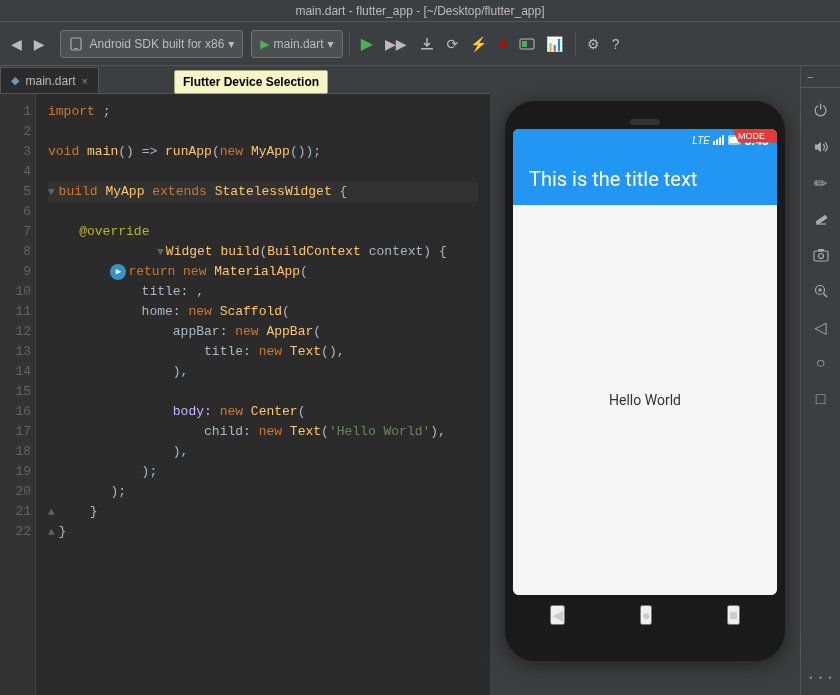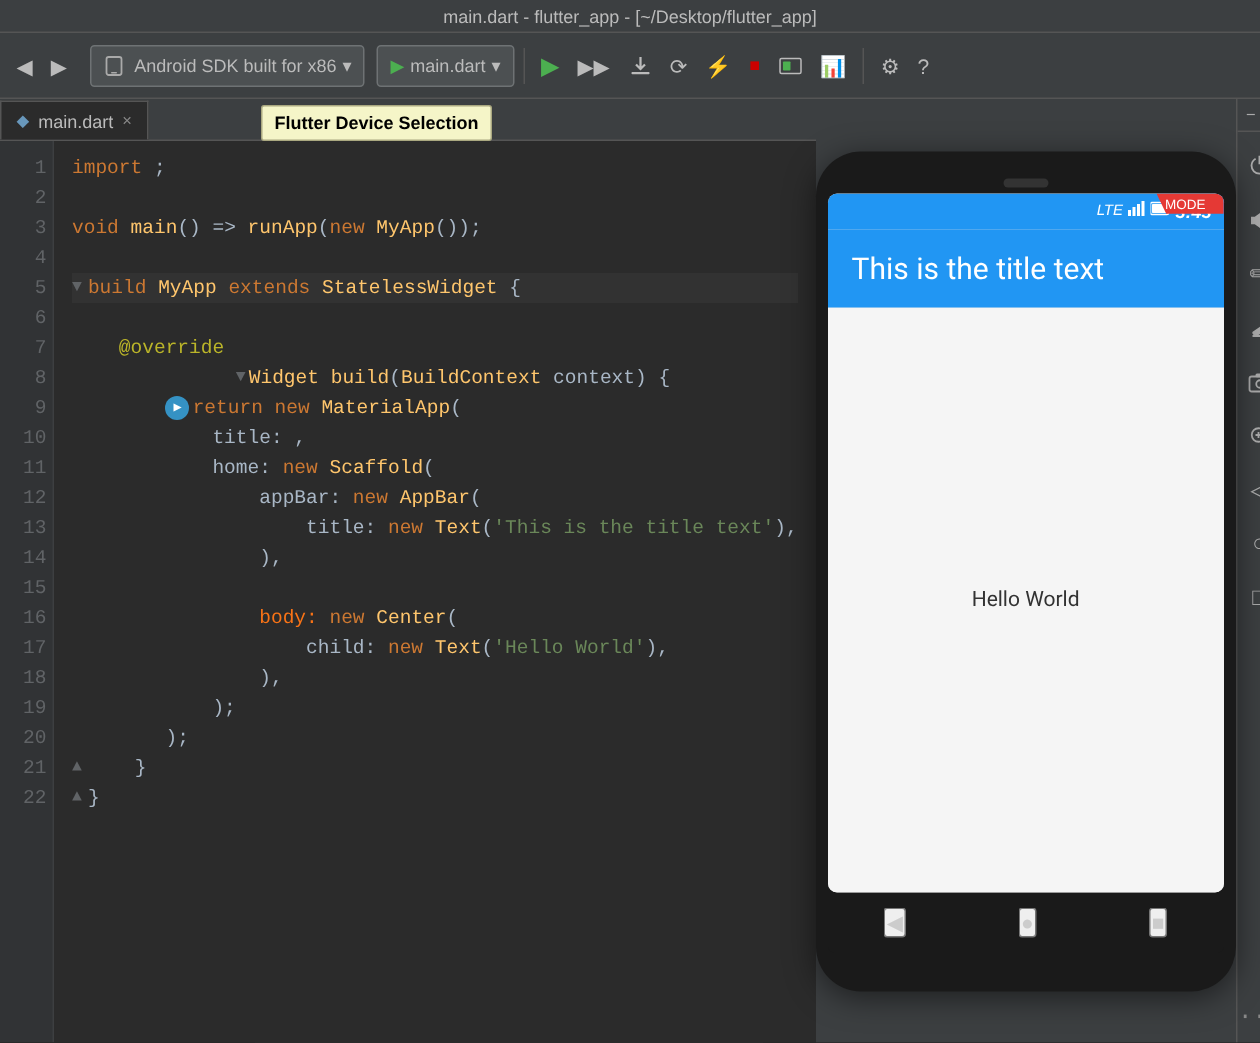--- a/index.html
+++ b/index.html
@@ -486,31 +486,31 @@
 
         <div class="line">
           <span style="color:#a9b7c6">            home: </span><span class="kw">new</span><span style="color:#a9b7c6"> </span><span class="cls">Scaffold</span><span style="color:#a9b7c6">(</span>
         </div>
 
         <div class="line">
           <span style="color:#a9b7c6">                appBar: </span><span class="kw">new</span><span style="color:#a9b7c6"> </span><span class="cls">AppBar</span><span style="color:#a9b7c6">(</span>
         </div>
 
         <div class="line">
-          <span style="color:#a9b7c6">                    title: </span><span class="kw">new</span><span style="color:#a9b7c6"> </span><span class="cls">Text</span><span style="color:#a9b7c6">(</span><span class="str">'This is the title text'</span><span style="color:#a9b7c6">),</span>
+          <span style="color:#a9b7c6">                    title: </span><span class="kw">new</span><span style="color:#a9b7c6"> </span><span class="cls">Text</span><span style="color:#a9b7c6">(</span><span style="color:#a9b7c6">),</span>
         </div>
 
         <div class="line">
           <span style="color:#a9b7c6">                ),</span>
         </div>
 
         <div class="line">&nbsp;</div>
 
         <div class="line">
-          <span style="color:#f97316">                body: </span><span class="kw">new</span><span style="color:#a9b7c6"> </span><span class="cls">Center</span><span style="color:#a9b7c6">(</span>
+          <span style="color:#c4b5fd">                body: </span><span class="kw">new</span><span style="color:#a9b7c6"> </span><span class="cls">Center</span><span style="color:#a9b7c6">(</span>
         </div>
 
         <div class="line">
           <span style="color:#a9b7c6">                    child: </span><span class="kw">new</span><span style="color:#a9b7c6"> </span><span class="cls">Text</span><span style="color:#a9b7c6">(</span><span class="str">'Hello World'</span><span style="color:#a9b7c6">),</span>
         </div>
 
         <div class="line">
           <span style="color:#a9b7c6">                ),</span>
         </div>
 

